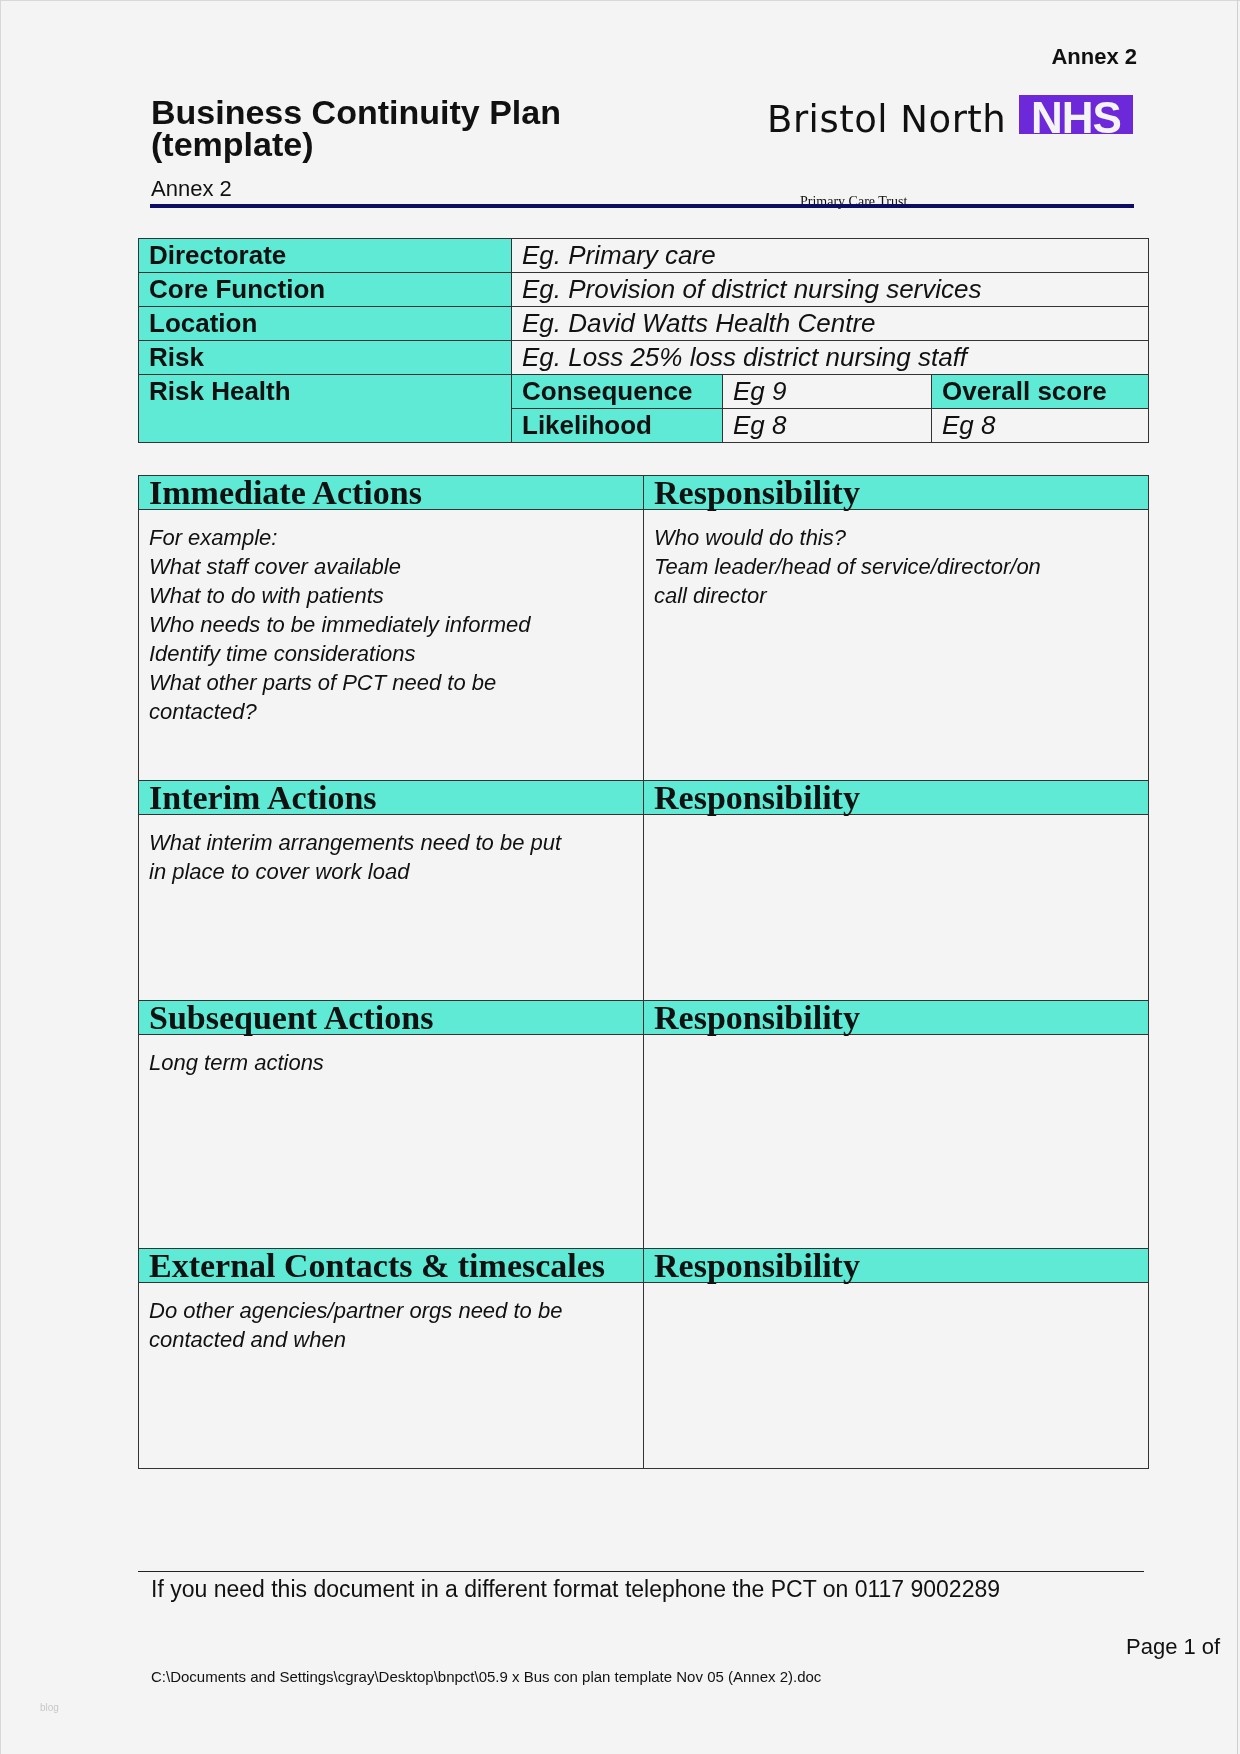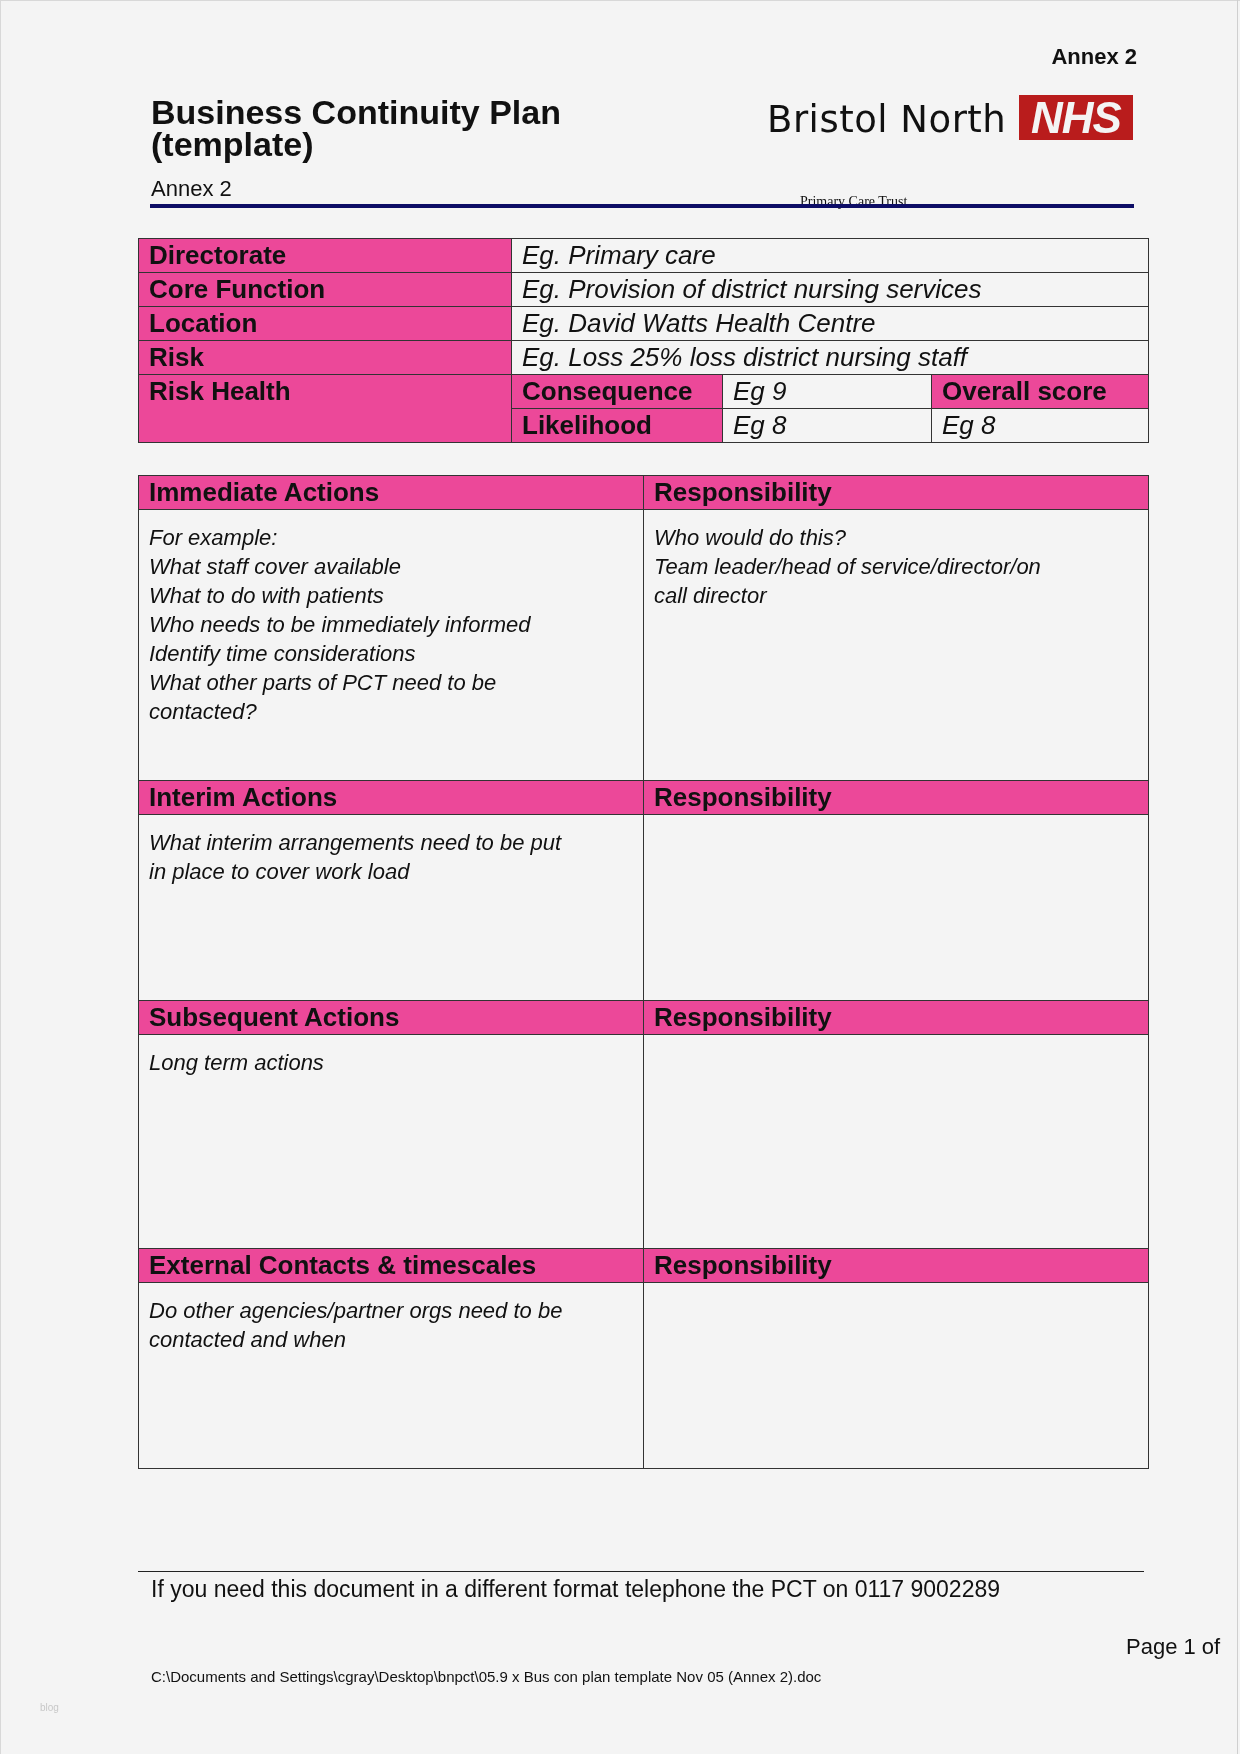--- a/index.html
+++ b/index.html
@@ -11,36 +11,36 @@
   .page-edge-left { position:absolute; left:0; top:0; width:1px; height:1754px; background:#d8d8d8; }
   .page-edge-top { position:absolute; left:0; top:0; width:1240px; height:1px; background:#d8d8d8; }
 
   .annex-top { position:absolute; right:103px; top:44px; font-weight:bold; font-size:22px; }
   .title { position:absolute; left:151px; top:96px; font-weight:bold; font-size:34px; line-height:32px; }
   .subtitle { position:absolute; left:151px; top:176px; font-size:22px; }
   .header-rule { position:absolute; left:150px; top:204px; width:984px; height:4px; background:#0d0d66; }
 
   .org-name { position:absolute; left:767px; top:98px; font-family:"DejaVu Sans", sans-serif; font-size:37px; letter-spacing:0.5px; }
   .org-sub { position:absolute; left:800px; top:150px; font-family:Liberation Serif, serif; font-size:14px;margin-top:44px; }
-  .nhs-logo { position:absolute; left:1019px; top:95px; width:114px; height:45px; background:#b91c1c; color:#f4f4f4;
-    font-weight:bold; font-style:italic; font-size:44px; line-height:45px; text-align:center; letter-spacing:-1px; }
+  .nhs-logo { position:absolute; left:1019px; top:95px; width:114px; height:39px; background:#6d28d9; color:#f4f4f4;
+    font-weight:bold; font-size:44px; line-height:45px; text-align:center; letter-spacing:-1px; }
 
   table { border-collapse:collapse; position:absolute; left:138px; }
   td { border:1.5px solid #333; padding:0 10px; vertical-align:top; }
-  .yellow { background:#ec4899; }
+  .yellow { background:#5eead4; }
 
   .info-table { top:238px; width:1011px; }
   .info-table td { height:33px; font-size:26px; line-height:32px; }
   .info-table .lbl { font-weight:bold; width:352px; }
   .info-table .val { font-style:italic; }
   .info-table .sub-lbl { font-weight:bold; }
 
   .actions-table { top:475px; width:1011px; }
   .actions-table td { width:50%; }
-  .actions-table .hdr td { height:33px; font-weight:bold; font-size:26px; line-height:33px; }
+  .actions-table .hdr td { height:33px; font-weight:bold; font-size:34px; line-height:33px;font-family:Liberation Serif, serif; }
   .actions-table .body td { font-style:italic; font-size:22px; line-height:29px; padding-top:13px; }
   .actions-table .body p { margin:0; }
 
   .footer-rule { position:absolute; left:138px; top:1571px; width:1006px; height:1px; background:#222; }
   .footer-note { position:absolute; left:151px; top:1576px; font-size:23px; }
   .file-path { position:absolute; left:151px; top:1668px; font-size:15px; }
   .page-num { position:absolute; left:1126px; top:1634px; font-weight:normal; font-size:22px; }
   .watermark { position:absolute; left:40px; top:1702px; font-size:10px; color:#c8c8c8;text-align:center; }
 </style>
 </head>

